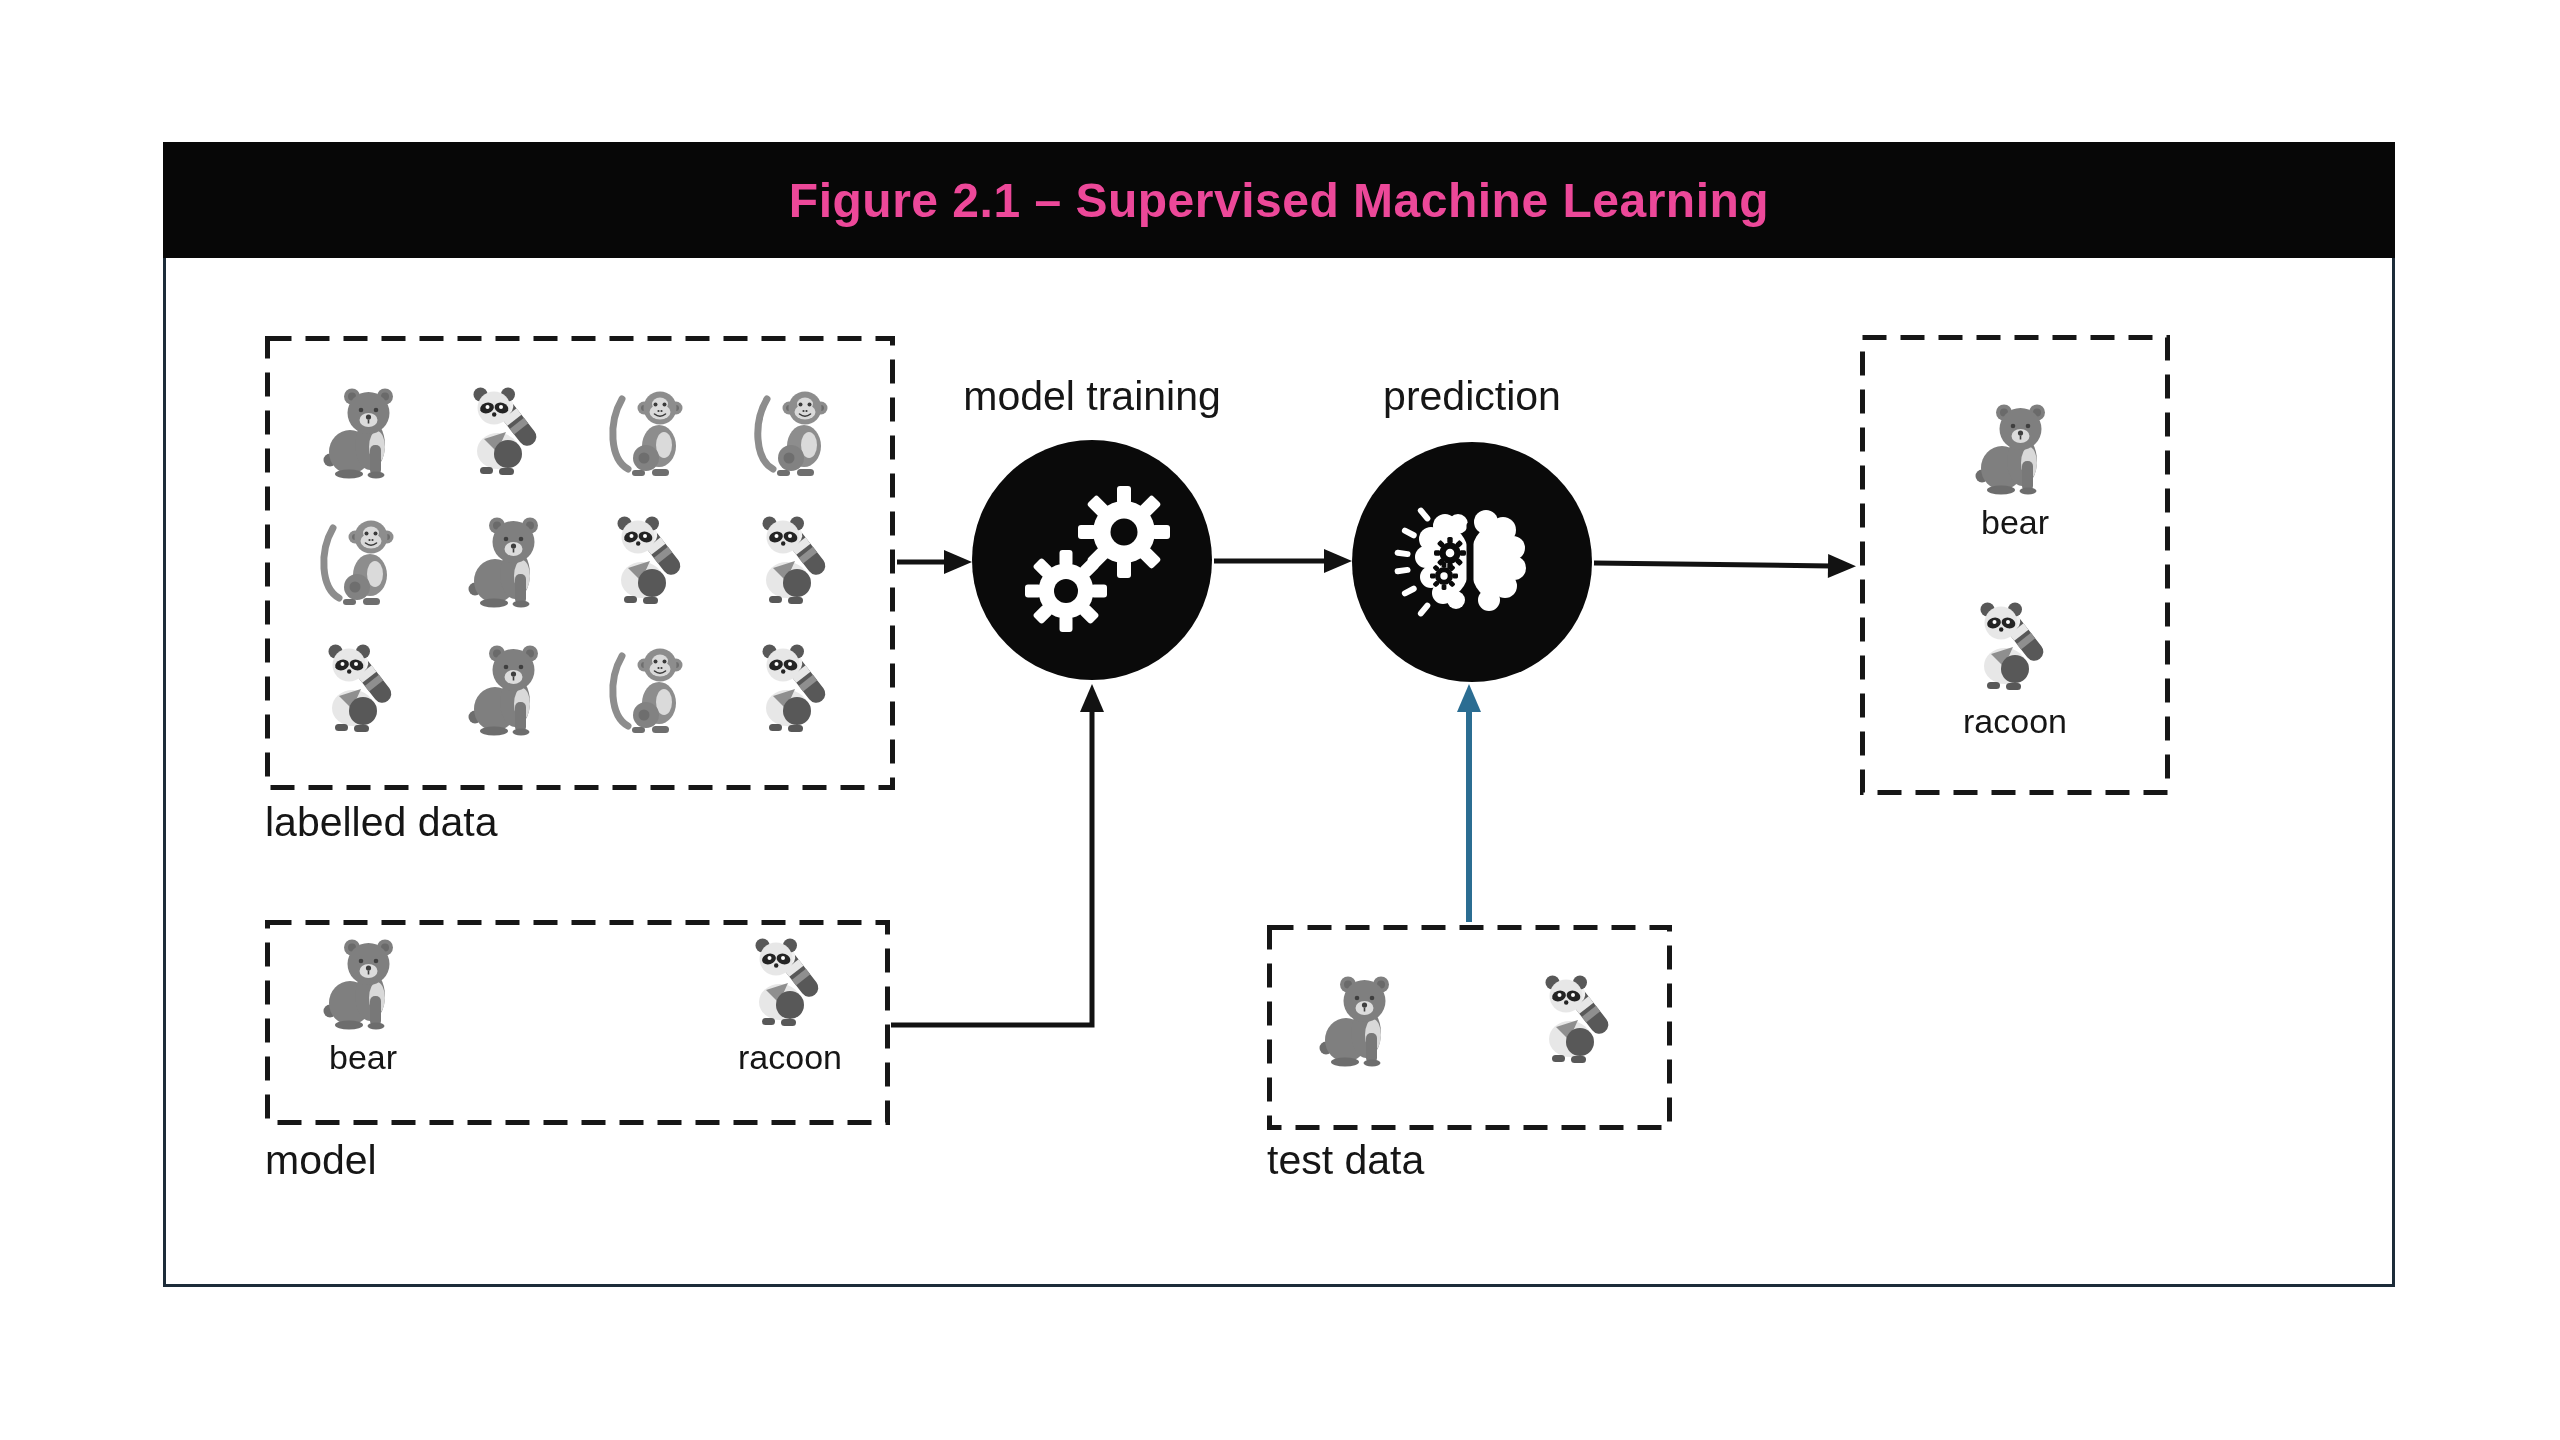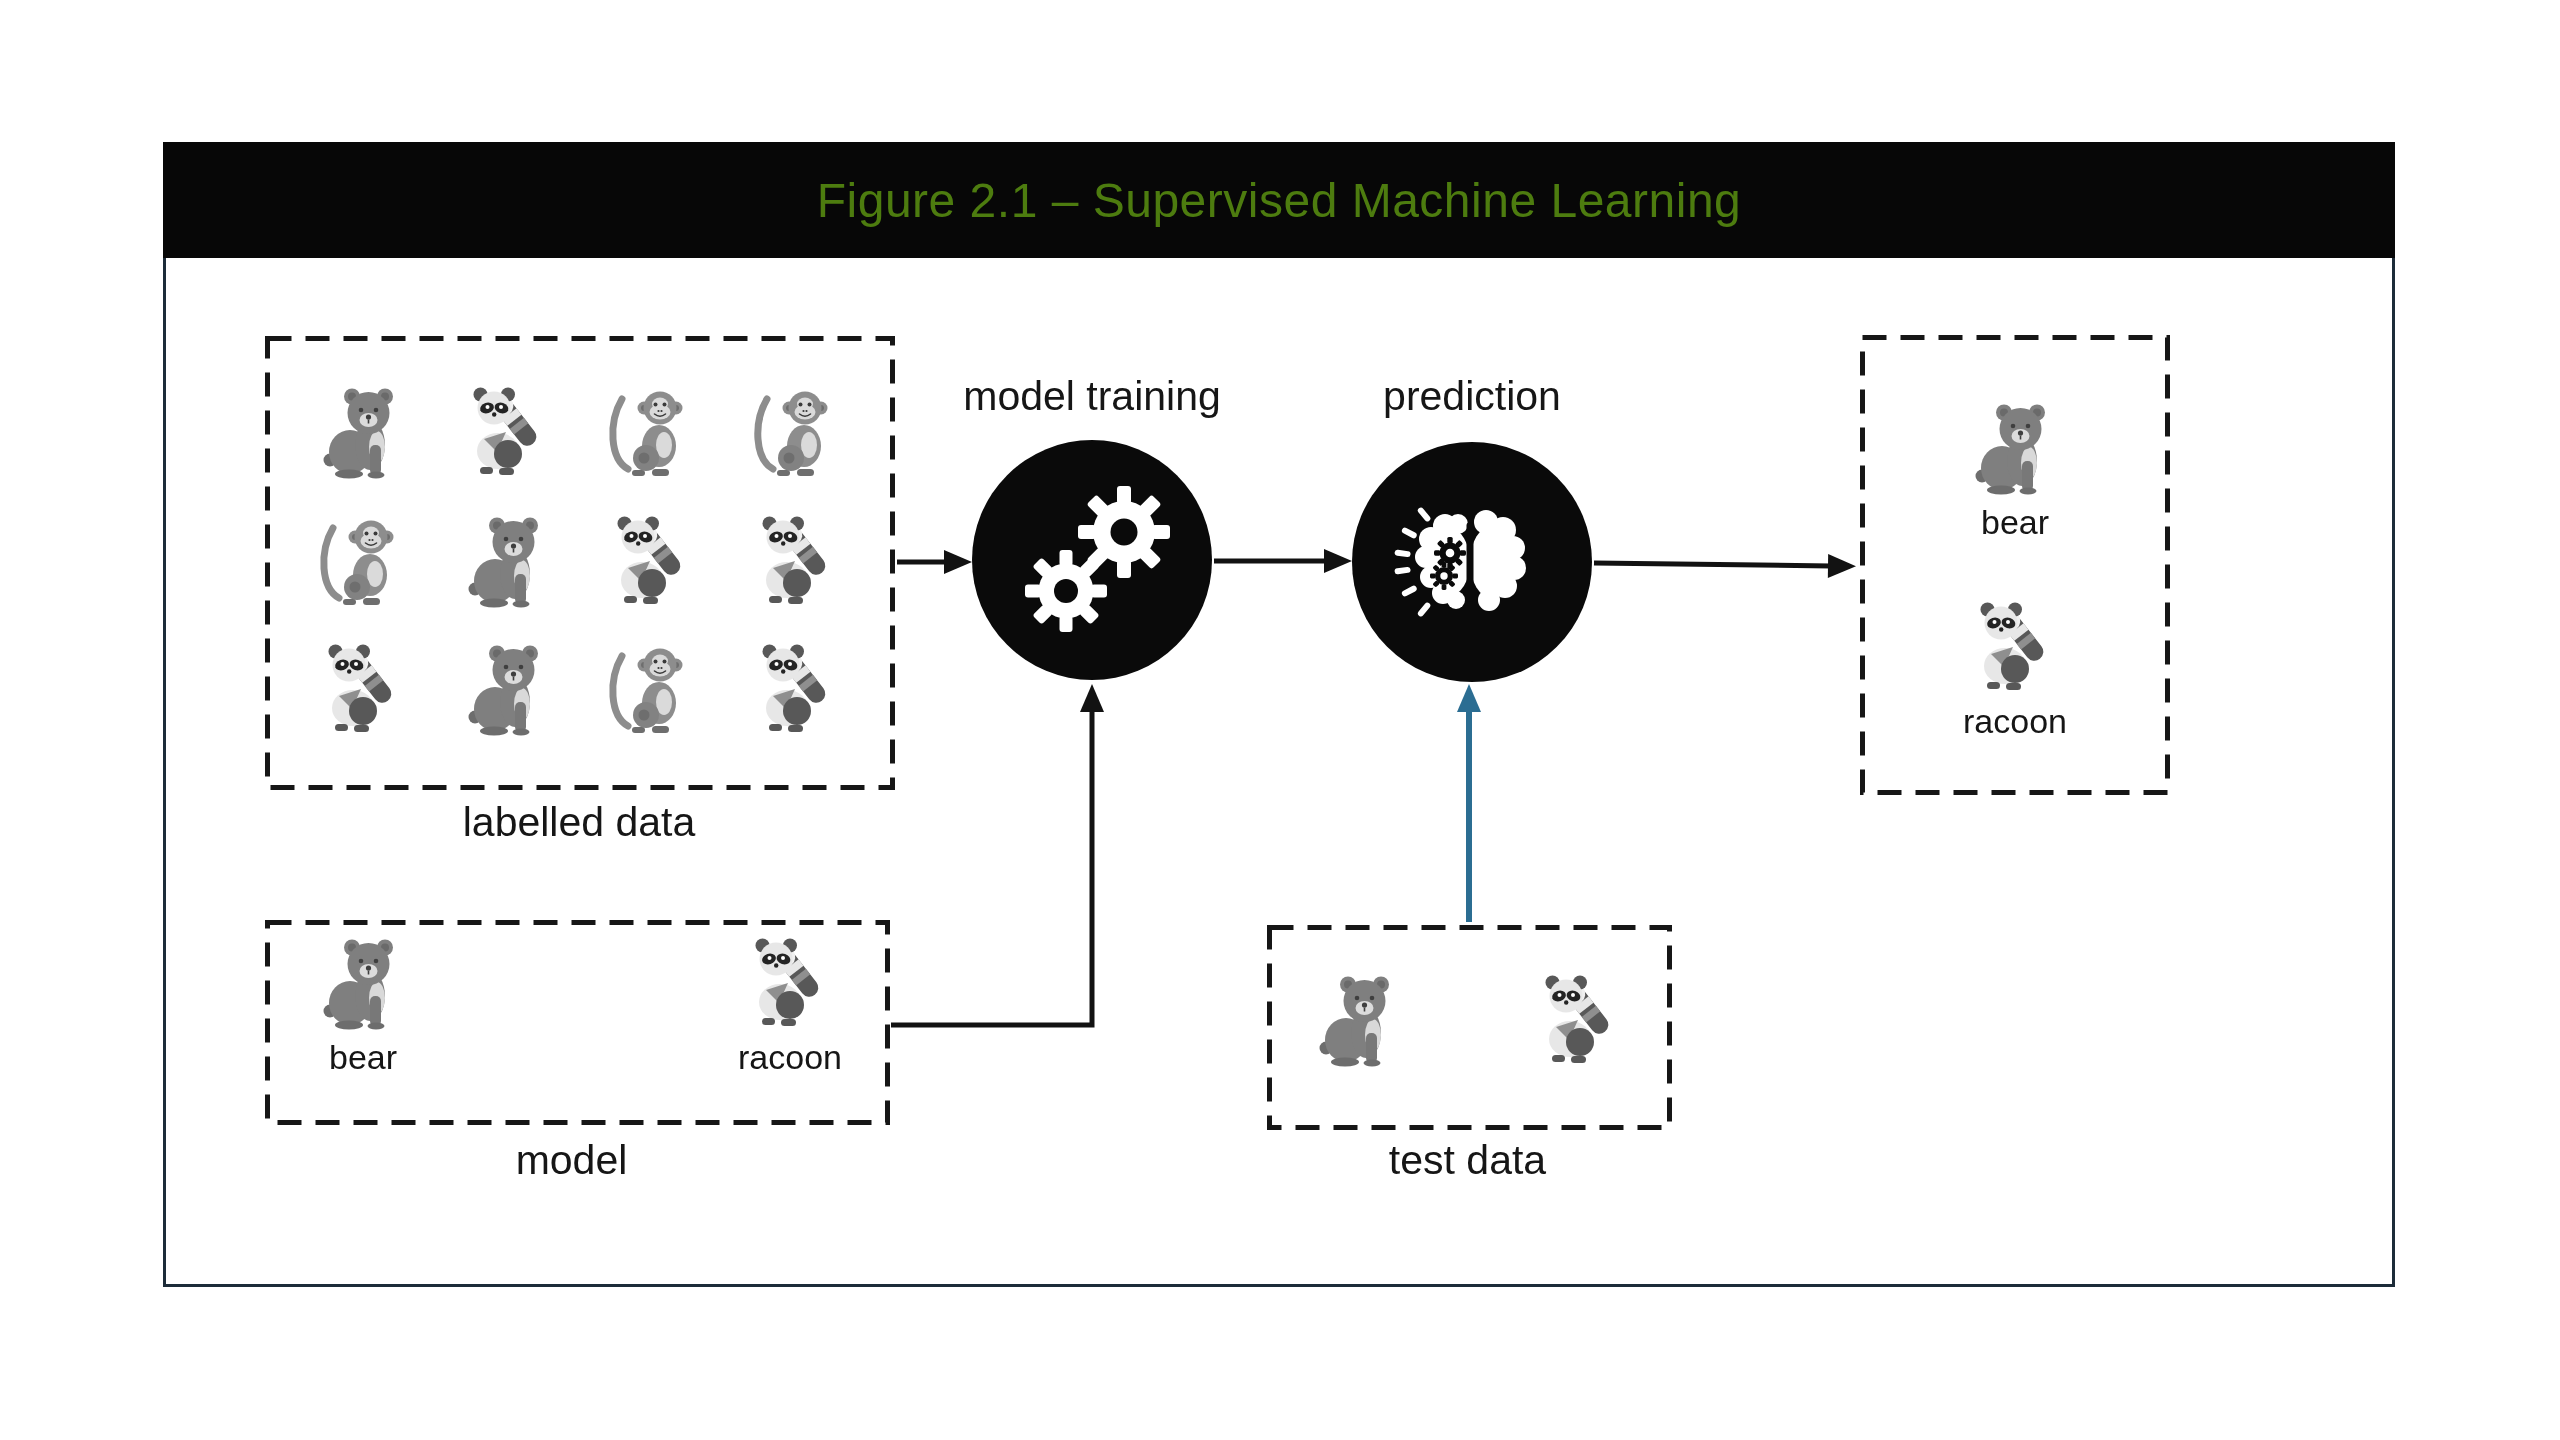--- a/index.html
+++ b/index.html
@@ -3,30 +3,30 @@
 <meta charset="utf-8">
 <style>
   html,body{margin:0;padding:0;background:#ffffff;width:2560px;height:1440px;
     font-family:"Liberation Sans",sans-serif;overflow:hidden;position:relative;}
   .abs{position:absolute;}
   
   .frame{left:163px;top:142px;width:2232px;height:1145px;border:3px solid #1d2c39;
     box-sizing:border-box;background:#ffffff;}
   .titlebar{left:163px;top:142px;width:2232px;height:116px;background:#070707;
     display:flex;align-items:center;justify-content:center;}
-  .titlebar .t{color:#4d7c0f;font-size:48px;font-weight:normal;letter-spacing:0.5px;}
+  .titlebar .t{color:#ec4899;font-size:48px;font-weight:bold;letter-spacing:0.5px;}
   
   .overlay{left:0;top:0;width:2560px;height:1440px;pointer-events:none;}
   
   .node-circle{border-radius:50%;background:#0a0a0a;}
   .node-model{left:972px;top:440px;width:240px;height:240px;}
   .node-pred{left:1352px;top:442px;width:240px;height:240px;}
   
   .caption{font-size:41px;color:#161616;line-height:40px;white-space:nowrap;}
-  .cap-right{text-align:center;}
+  .cap-right{text-align:left;}
   .cap-center{text-align:center;}
   .cap-labelled{left:265px;top:802px;width:628px;padding-right:10px;}
   .cap-labels{left:265px;top:1140px;width:613px;}
   .cap-test{left:1267px;top:1140px;width:401px;}
   .cap-model{left:892px;top:376px;width:400px;}
   .cap-pred{left:1272px;top:376px;width:400px;}
   
   .labelled-grid{left:265px;top:336px;width:630px;height:451px;display:grid;
     grid-template-columns:repeat(4,1fr);align-content:space-evenly;justify-items:center;
     padding:18px 26px;box-sizing:border-box;}

